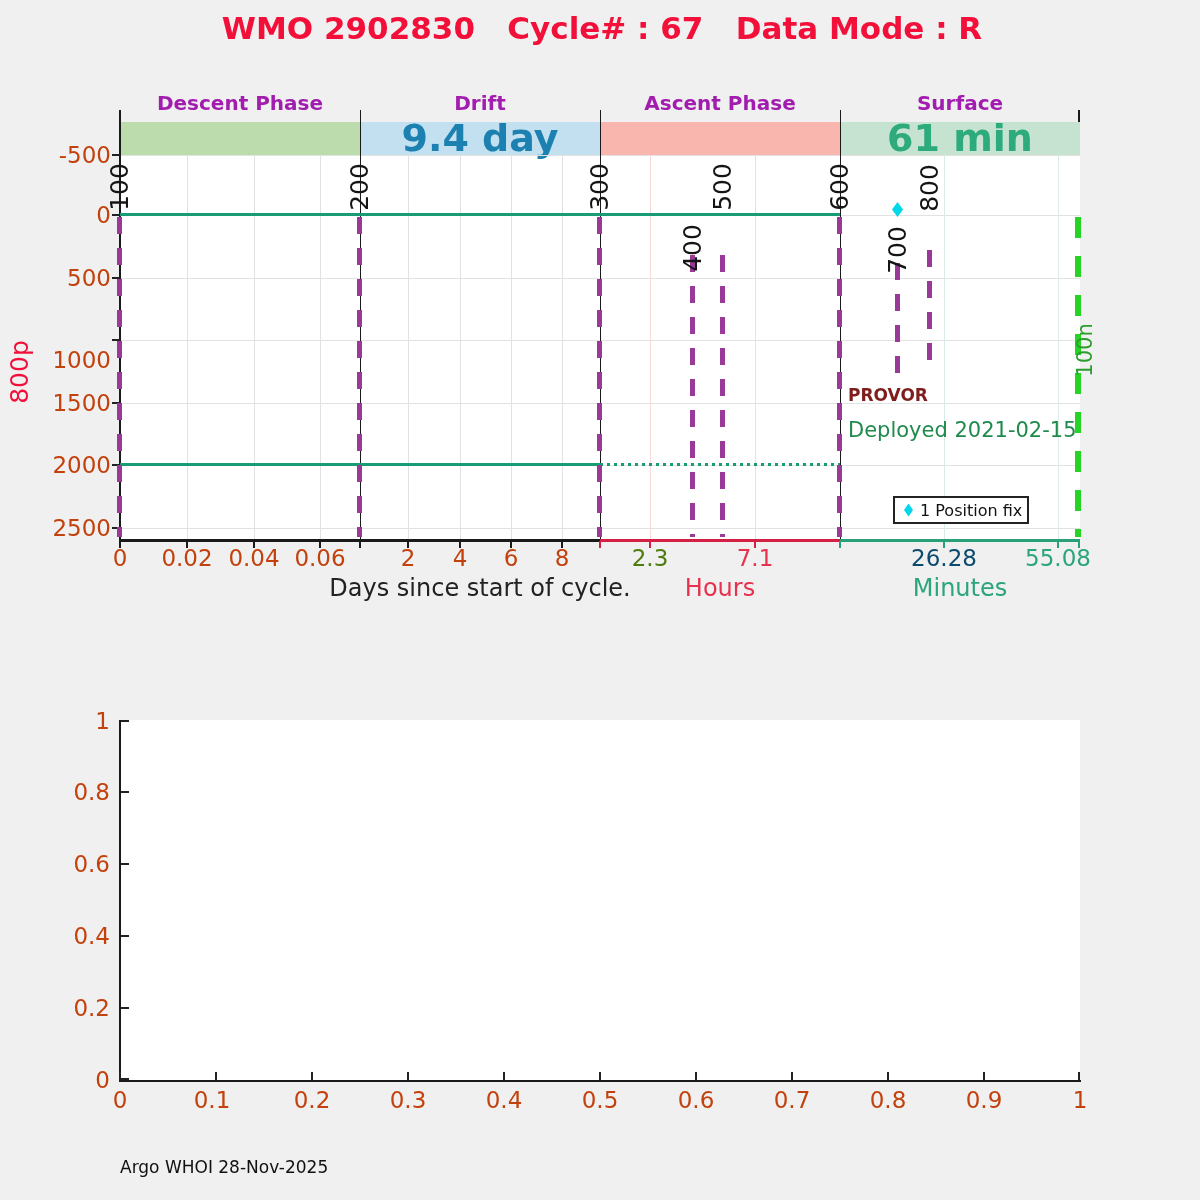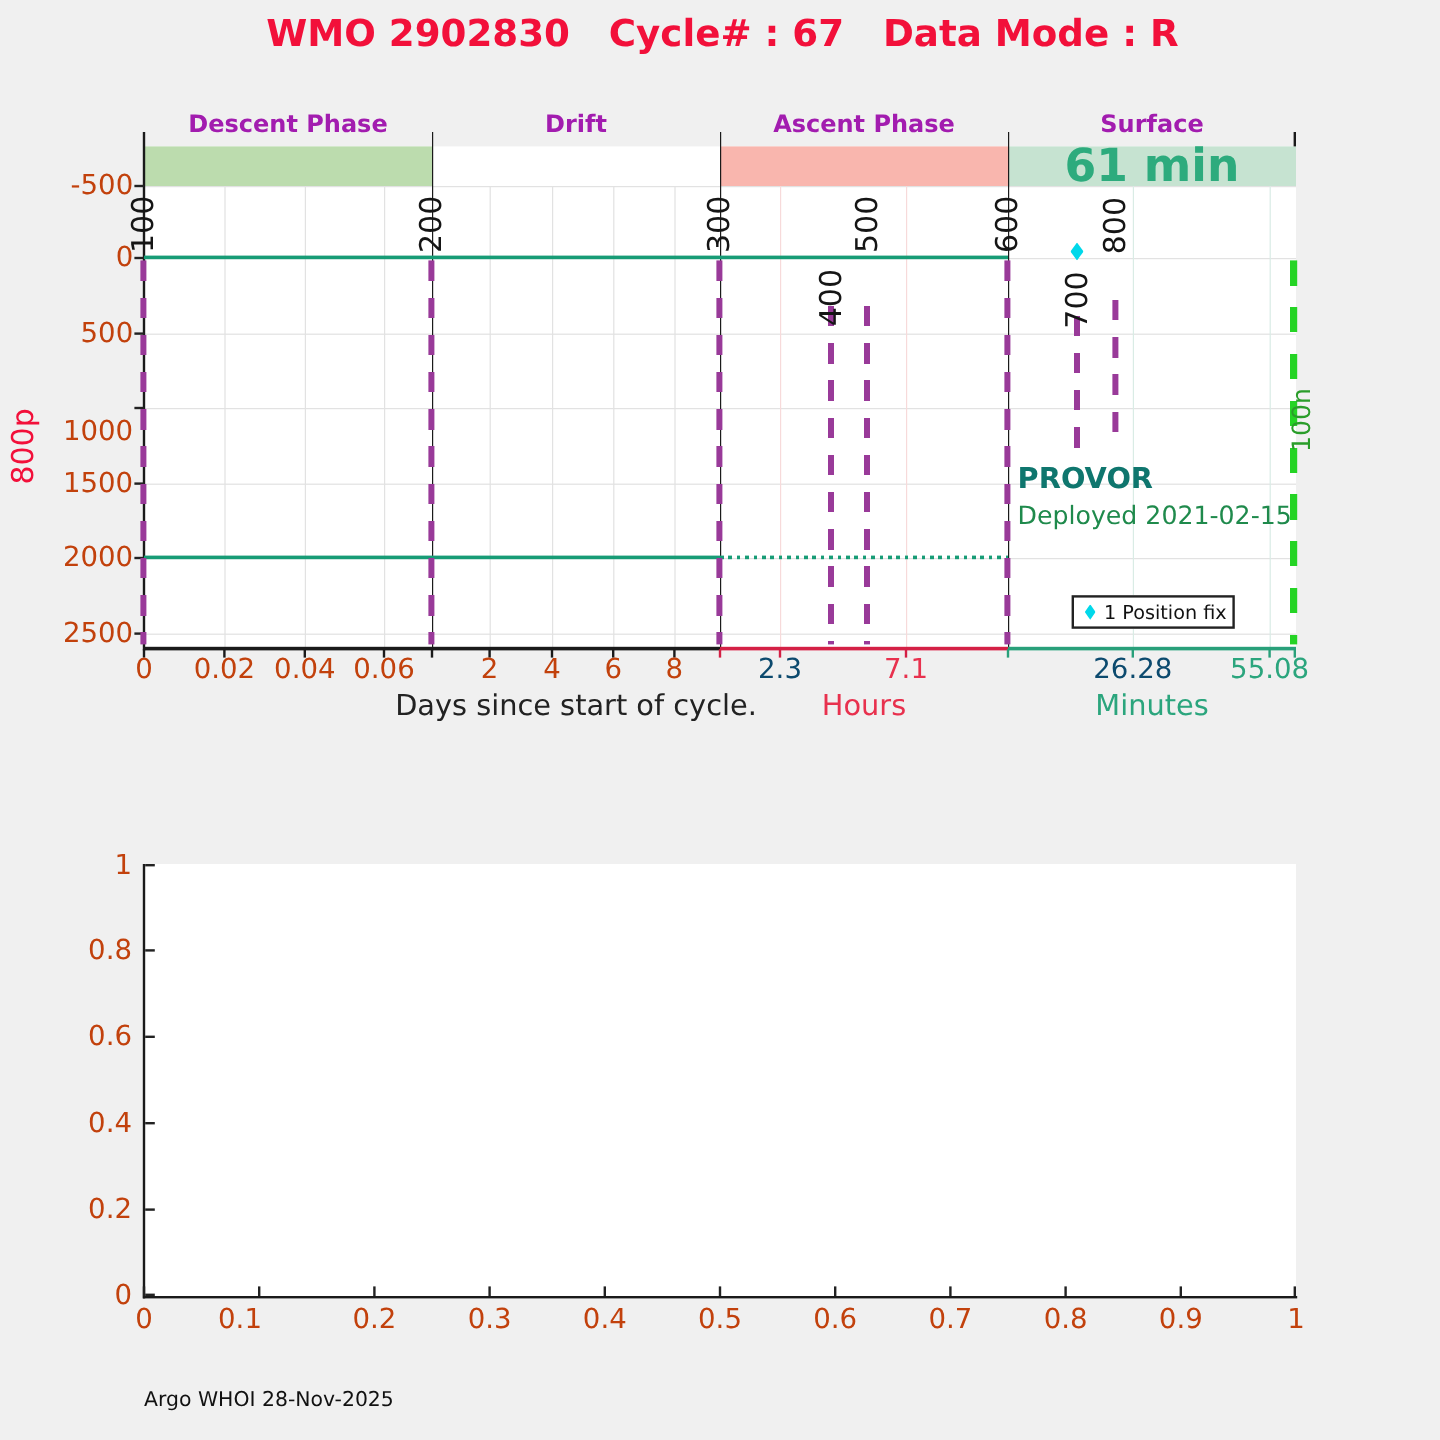--- a/index.html
+++ b/index.html
@@ -36,20 +36,23 @@
   <div class="txt" style="left:602px;top:10px;transform:translateX(-50%);font-weight:bold;font-size:31px;color:#f2103a;">WMO 2902830   Cycle# : 67   Data Mode : R</div>
 
   <div class="phase" style="left:240px;">Descent Phase</div>
   <div class="phase" style="left:480px;">Drift</div>
   <div class="phase" style="left:720px;">Ascent Phase</div>
   <div class="phase" style="left:960px;">Surface</div>
 
   <div class="abs" style="left:120px;top:122px;width:960px;height:420px;background:#ffffff;"></div>
 
   <div class="band" style="left:120px;width:240px;background:#bcdcae;"></div>
+  <div class="band" style="left:360px;width:240px;background:#c2e0f0;">
+    <span class="bandtxt" style="color:#1c80b0;">9.4 day</span>
+  </div>
   <div class="band" style="left:600px;width:240px;background:#f9b6ae;"></div>
   <div class="band" style="left:840px;width:240px;background:#c6e3d1;align-items:flex-end;">
     <span class="bandtxt" style="color:#2dab7d;">61 min</span>
   </div>
 
   <div class="hgrid" style="left:120px;top:155px;width:960px;"></div>
   <div class="hgrid" style="left:120px;top:215px;width:960px;"></div>
   <div class="hgrid" style="left:120px;top:278px;width:960px;"></div>
   <div class="hgrid" style="left:120px;top:340px;width:960px;"></div>
   <div class="hgrid" style="left:120px;top:403px;width:960px;"></div>
@@ -111,21 +114,21 @@
   <div class="txt marklbl rr" style="left:599px;top:187px;">300</div>
   <div class="txt marklbl rr" style="left:692px;top:248px;">400</div>
   <div class="txt marklbl rr" style="left:722px;top:187px;">500</div>
   <div class="txt marklbl rr" style="left:839px;top:187px;">600</div>
   <div class="txt marklbl rr" style="left:897px;top:250px;">700</div>
   <div class="txt marklbl rr" style="left:929px;top:188px;">800</div>
   <div class="txt rr" style="left:1085px;top:350px;font-size:21px;color:#2a9d2a;">100n</div>
 
   <span class="diamond" style="left:892px;top:202px;width:11px;height:15px;background:#00d8ea;"></span>
 
-  <div class="txt" style="left:848px;top:385px;font-weight:bold;font-size:24px;color:#0f766e;">PROVOR</div>
+  <div class="txt" style="left:848px;top:385px;font-weight:bold;font-size:17px;color:#7f1d1d;">PROVOR</div>
   <div class="txt" style="left:848px;top:418px;font-size:21px;color:#1f8a4c;">Deployed 2021-02-15</div>
 
   <div class="abs" style="left:893px;top:496px;width:136px;height:28px;background:#ffffff;border:2px solid #222;display:flex;align-items:center;gap:7px;padding-left:9px;box-sizing:border-box;">
     <span class="diamond" style="position:static;width:9px;height:13px;background:#00d8ea;flex:0 0 auto;"></span>
     <span style="font-size:16px;color:#111;white-space:nowrap;">1 Position fix</span>
   </div>
 
   <div class="abs" style="left:120px;top:539px;width:480px;height:3px;background:#1a1a1a;"></div>
   <div class="abs" style="left:600px;top:539px;width:240px;height:3px;background:#d42045;"></div>
   <div class="abs" style="left:840px;top:539px;width:240px;height:3px;background:#29a07a;"></div>
@@ -148,21 +151,21 @@
   <i class="vt" style="left:1078px;background:#29a07a;"></i>
 
   <div class="txt tick cc" style="left:120px;top:558px;">0</div>
   <div class="txt tick cc" style="left:187px;top:558px;">0.02</div>
   <div class="txt tick cc" style="left:254px;top:558px;">0.04</div>
   <div class="txt tick cc" style="left:320px;top:558px;">0.06</div>
   <div class="txt tick cc" style="left:408px;top:558px;">2</div>
   <div class="txt tick cc" style="left:460px;top:558px;">4</div>
   <div class="txt tick cc" style="left:511px;top:558px;">6</div>
   <div class="txt tick cc" style="left:562px;top:558px;">8</div>
-  <div class="txt tick cc" style="left:650px;top:558px;color:#0c4a6e;">2.3</div>
+  <div class="txt tick cc" style="left:650px;top:558px;color:#4d7c0f;">2.3</div>
   <div class="txt tick cc" style="left:755px;top:558px;color:#e8314e;">7.1</div>
   <div class="txt tick cc" style="left:944px;top:558px;color:#0c4a6e;">26.28</div>
   <div class="txt tick cc" style="left:1058px;top:558px;color:#2ba57d;">55.08</div>
 
   <div class="txt cc" style="left:480px;top:588px;font-size:24px;color:#222;">Days since start of cycle.</div>
   <div class="txt cc" style="left:720px;top:588px;font-size:24px;color:#e8314e;">Hours</div>
   <div class="txt cc" style="left:960px;top:588px;font-size:24px;color:#2ba57d;">Minutes</div>
 
   <div class="abs" style="left:120px;top:720px;width:960px;height:360px;background:#ffffff;"></div>
   <div class="abs" style="left:119px;top:720px;width:2px;height:362px;background:#1a1a1a;"></div>
@@ -186,21 +189,21 @@
   <i class="btx" style="left:311px;"></i>
   <i class="btx" style="left:407px;"></i>
   <i class="btx" style="left:503px;"></i>
   <i class="btx" style="left:599px;"></i>
   <i class="btx" style="left:695px;"></i>
   <i class="btx" style="left:791px;"></i>
   <i class="btx" style="left:887px;"></i>
   <i class="btx" style="left:983px;"></i>
   <i class="btx" style="left:1078px;"></i>
   <div class="txt tick cc" style="left:120px;top:1100px;">0</div>
-  <div class="txt tick cc" style="left:200px;top:1100px;text-align:center;">0.1</div>
+  <div class="txt tick cc" style="left:212px;top:1100px;text-align:center;">0.1</div>
   <div class="txt tick cc" style="left:312px;top:1100px;">0.2</div>
   <div class="txt tick cc" style="left:408px;top:1100px;">0.3</div>
   <div class="txt tick cc" style="left:504px;top:1100px;">0.4</div>
   <div class="txt tick cc" style="left:600px;top:1100px;">0.5</div>
   <div class="txt tick cc" style="left:696px;top:1100px;">0.6</div>
   <div class="txt tick cc" style="left:792px;top:1100px;">0.7</div>
   <div class="txt tick cc" style="left:888px;top:1100px;">0.8</div>
   <div class="txt tick cc" style="left:984px;top:1100px;">0.9</div>
   <div class="txt tick cc" style="left:1080px;top:1100px;">1</div>
 

